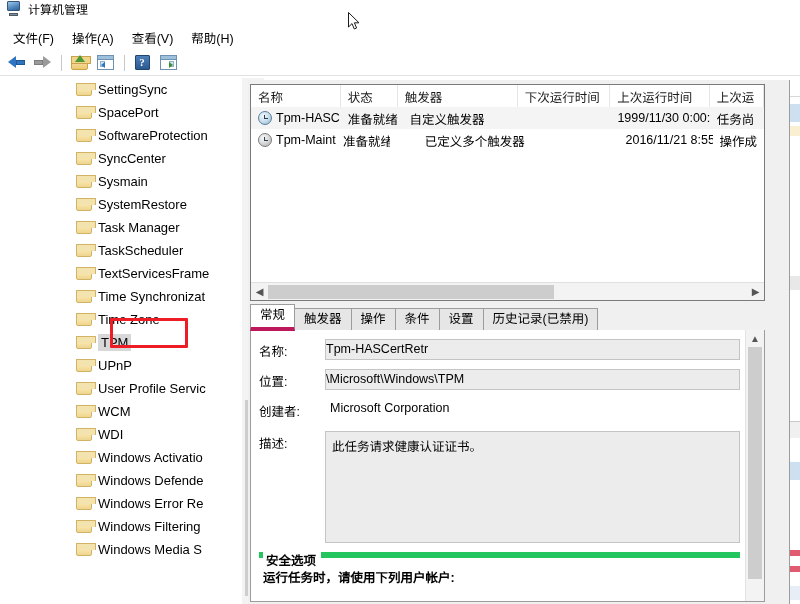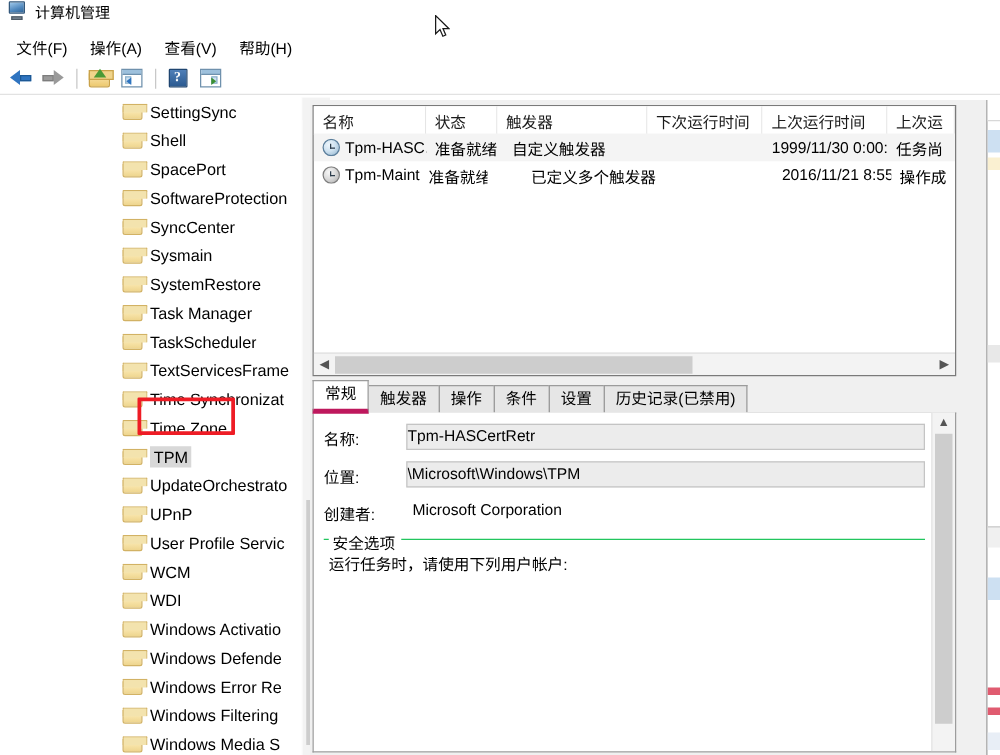--- a/index.html
+++ b/index.html
@@ -132,21 +132,21 @@
     position: absolute; left: 0; top: 78px; width: 264px; height: 526px;
     background: #ffffff; overflow: hidden;
     border-right: 1px solid #ffffff;
   }
   .tree-list {
     position: absolute; left: 0; top: 0; right: 22px; bottom: 0;
     overflow: hidden;
   }
   .tree-row {
     display: flex; align-items: center; height: 23px;
-    padding-left: 98px; box-sizing: border-box;
+    padding-left: 76px; box-sizing: border-box;
     font-size: 13px; color: #000; white-space: nowrap; cursor: default;
   }
   .tree-row .fi {
     width: 16px; height: 13px; position: relative; flex: none; margin-right: 6px;
   }
   .tree-row .fi .body {
     position: absolute; left: 0; bottom: 0; width: 16px; height: 11px;
     background: linear-gradient(180deg,#fdf0c8 0%, #f6e1a4 55%, #eed58e 100%);
     border: 1px solid #d2b264; box-sizing: border-box; border-radius: 0 2px 2px 2px;
   }
@@ -276,22 +276,23 @@
     white-space: nowrap; overflow: hidden;
   }
   .fvalue-plain {
     flex: 1; font-size: 12.5px; color: #000; padding: 2px 5px; min-height: 19px;
   }
   .fdesc-box {
     flex: 1; background: #ececec; border: 1px solid #c4c4c4; box-sizing: border-box;
     font-size: 12.5px; color: #000; padding: 4px 6px; height: 112px; overflow: hidden;
   }
   .group {
-    margin-top: 6px; border-top: 1px solid #22c55e; position: relative;
+    margin-top: 6px; border-top: 6px solid #22c55e; position: relative;
     padding-top: 9px;
+    font-weight: bold;
   }
   .group-title {
     position: absolute; top: -8px; left: 4px; background: #ffffff;
     padding: 0 5px 0 3px; font-size: 12.5px; color: #000;
   }
   .group-line { font-size: 12.5px; color: #000; padding-left: 4px; }
 
   .detail-scroll {
     position: absolute; right: 0; top: 0; width: 18px; bottom: 0;
     background: #f3f3f3; border-left: 1px solid #e3e3e3;
@@ -382,27 +383,20 @@
             <div class="body"></div>
             <div class="tab"></div>
           </div>
           <span class="lbl">SettingSync</span>
         </div>
         <div class="tree-row">
           <div class="fi">
             <div class="body"></div>
             <div class="tab"></div>
           </div>
-          <span class="lbl">Shell</span>
-        </div>
-        <div class="tree-row">
-          <div class="fi">
-            <div class="body"></div>
-            <div class="tab"></div>
-          </div>
           <span class="lbl">SpacePort</span>
         </div>
         <div class="tree-row">
           <div class="fi">
             <div class="body"></div>
             <div class="tab"></div>
           </div>
           <span class="lbl">SoftwareProtection</span>
         </div>
         <div class="tree-row">
@@ -460,27 +454,20 @@
             <div class="tab"></div>
           </div>
           <span class="lbl">Time Zone</span>
         </div>
         <div class="tree-row selected">
           <div class="fi">
             <div class="body"></div>
             <div class="tab"></div>
           </div>
           <span class="lbl">TPM</span>
-        </div>
-        <div class="tree-row">
-          <div class="fi">
-            <div class="body"></div>
-            <div class="tab"></div>
-          </div>
-          <span class="lbl">UpdateOrchestrato</span>
         </div>
         <div class="tree-row">
           <div class="fi">
             <div class="body"></div>
             <div class="tab"></div>
           </div>
           <span class="lbl">UPnP</span>
         </div>
         <div class="tree-row">
           <div class="fi">
@@ -612,20 +599,24 @@
           <div class="frow">
             <div class="flabel">位置:</div>
             <div class="fvalue-box">\Microsoft\Windows\TPM</div>
           </div>
 
           <div class="frow">
             <div class="flabel">创建者:</div>
             <div class="fvalue-plain">Microsoft Corporation</div>
           </div>
 
+          <div class="frow">
+            <div class="flabel">描述:</div>
+            <div class="fdesc-box">此任务请求健康认证证书。</div>
+          </div>
 
           <div class="group">
             <div class="group-title">安全选项</div>
             <div class="group-line">运行任务时，请使用下列用户帐户:</div>
           </div>
 
         </div>
 
         <div class="detail-scroll">
           <div class="ds-arrow" style="top:0;">▲</div>

